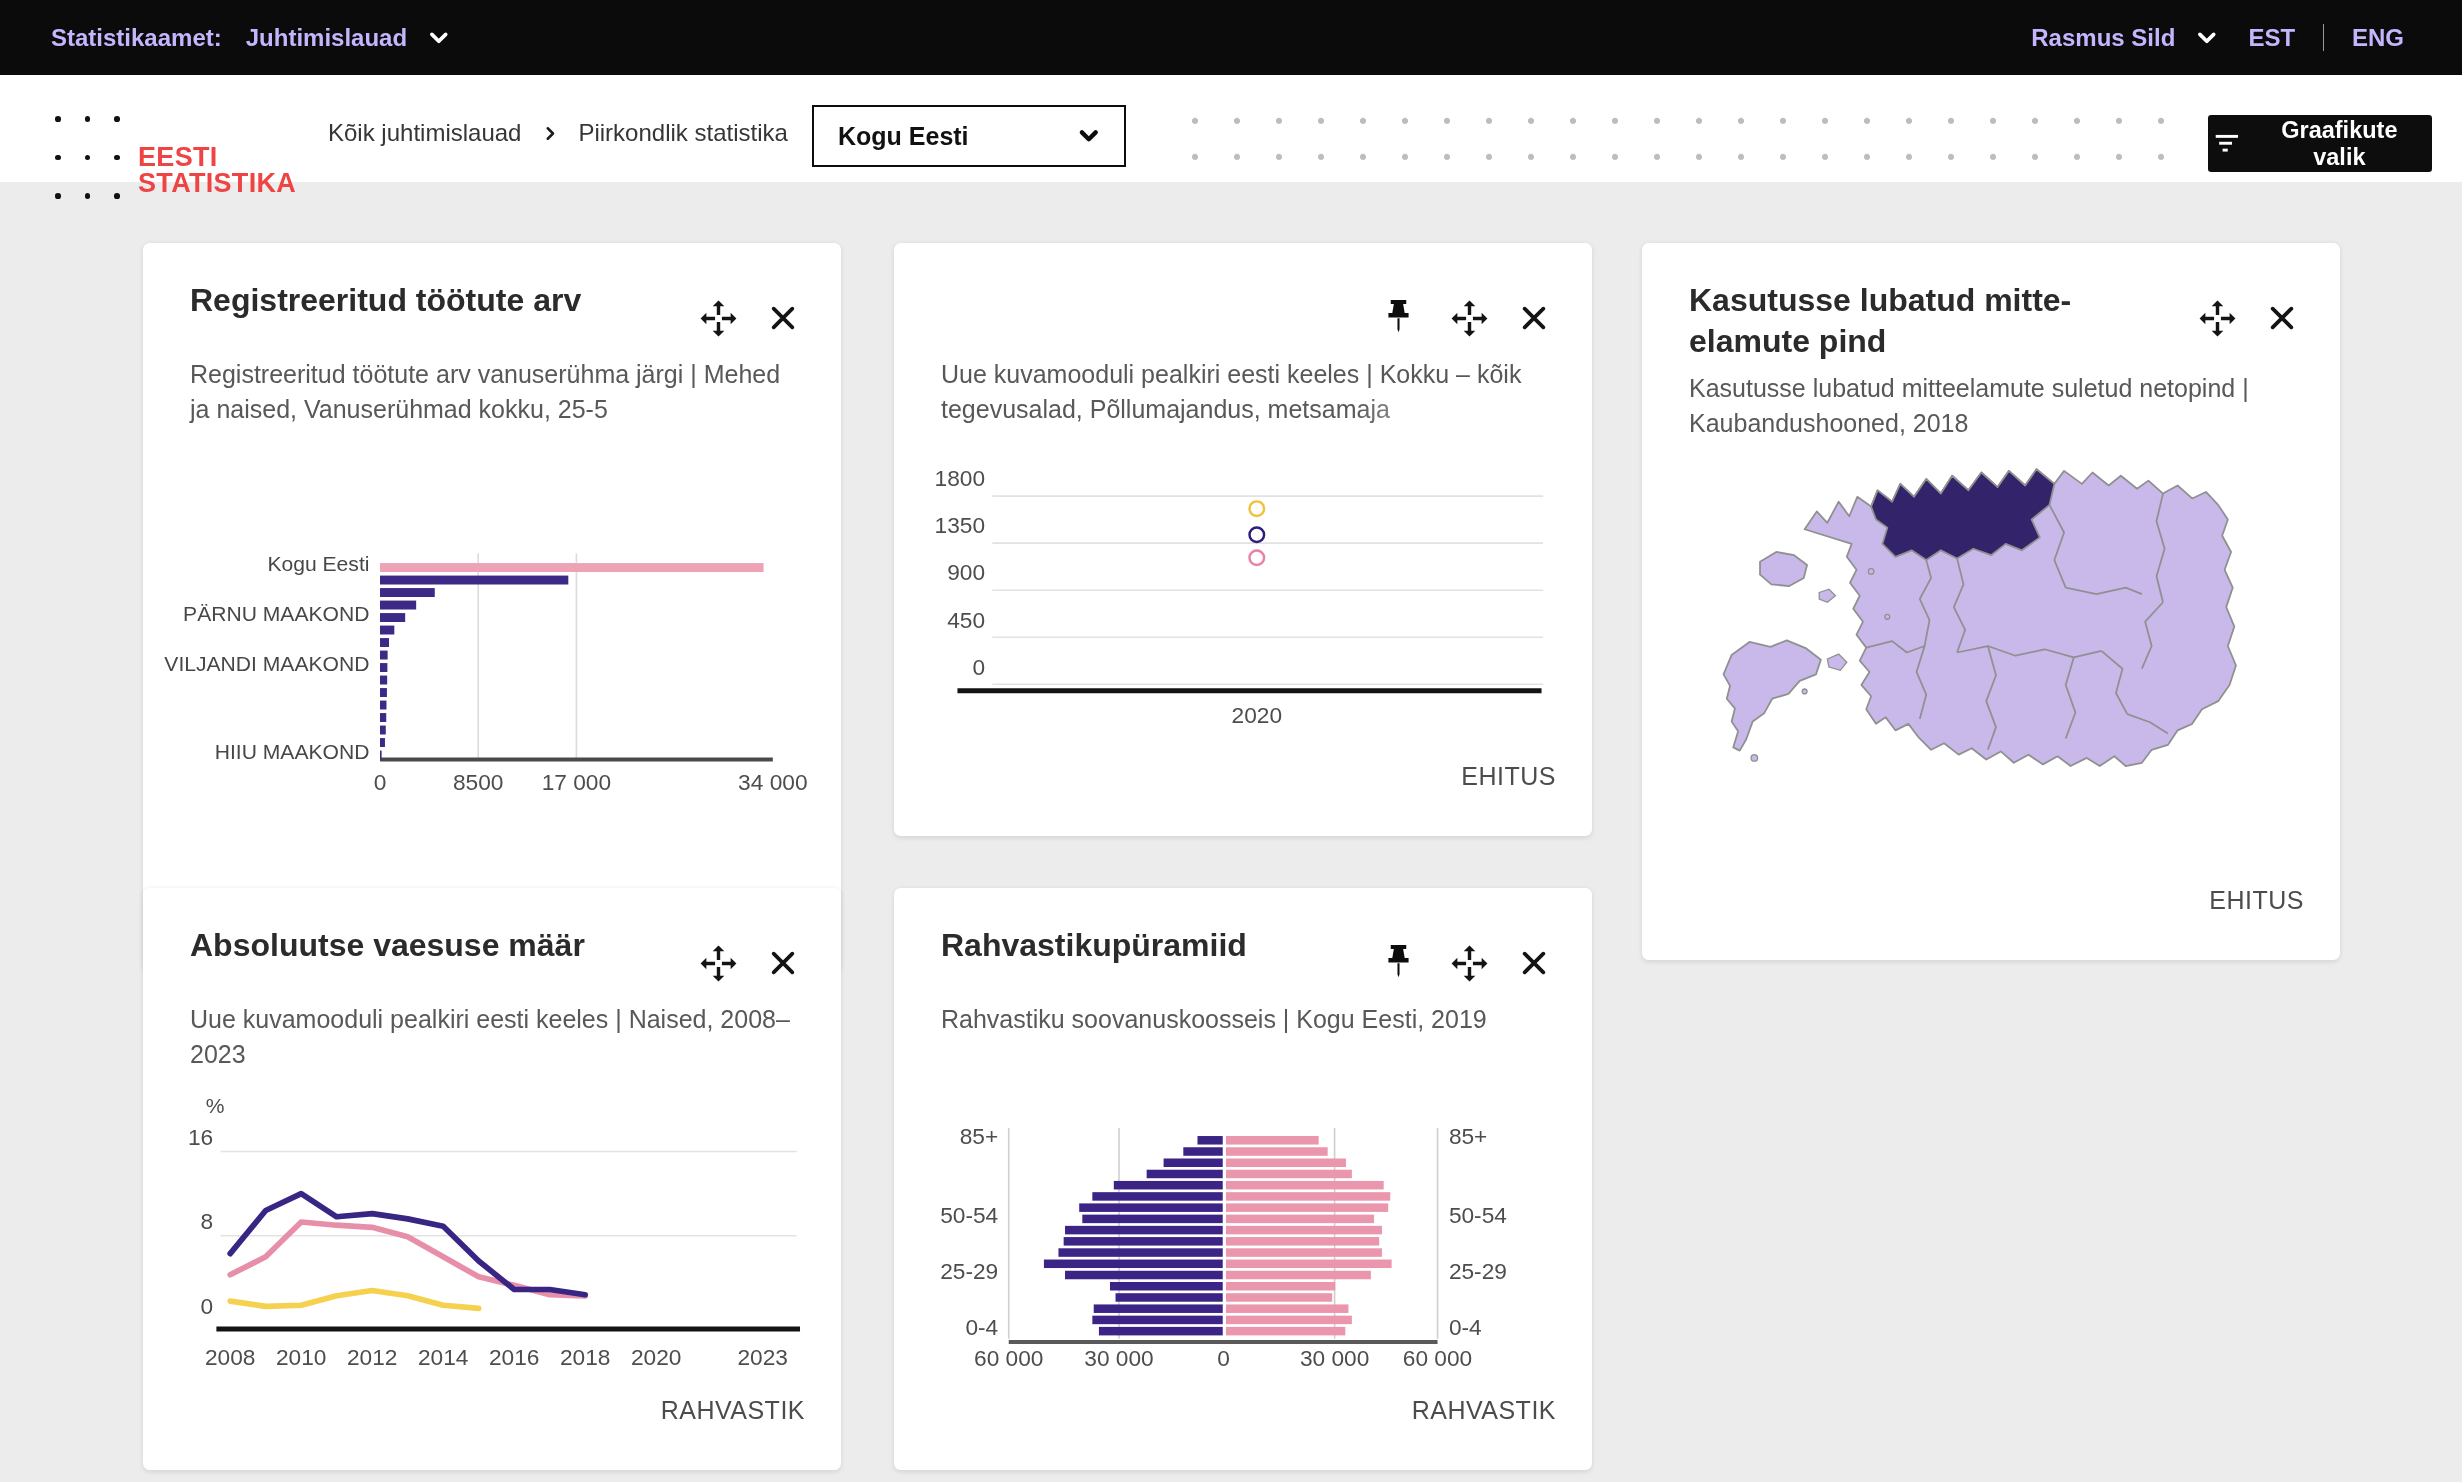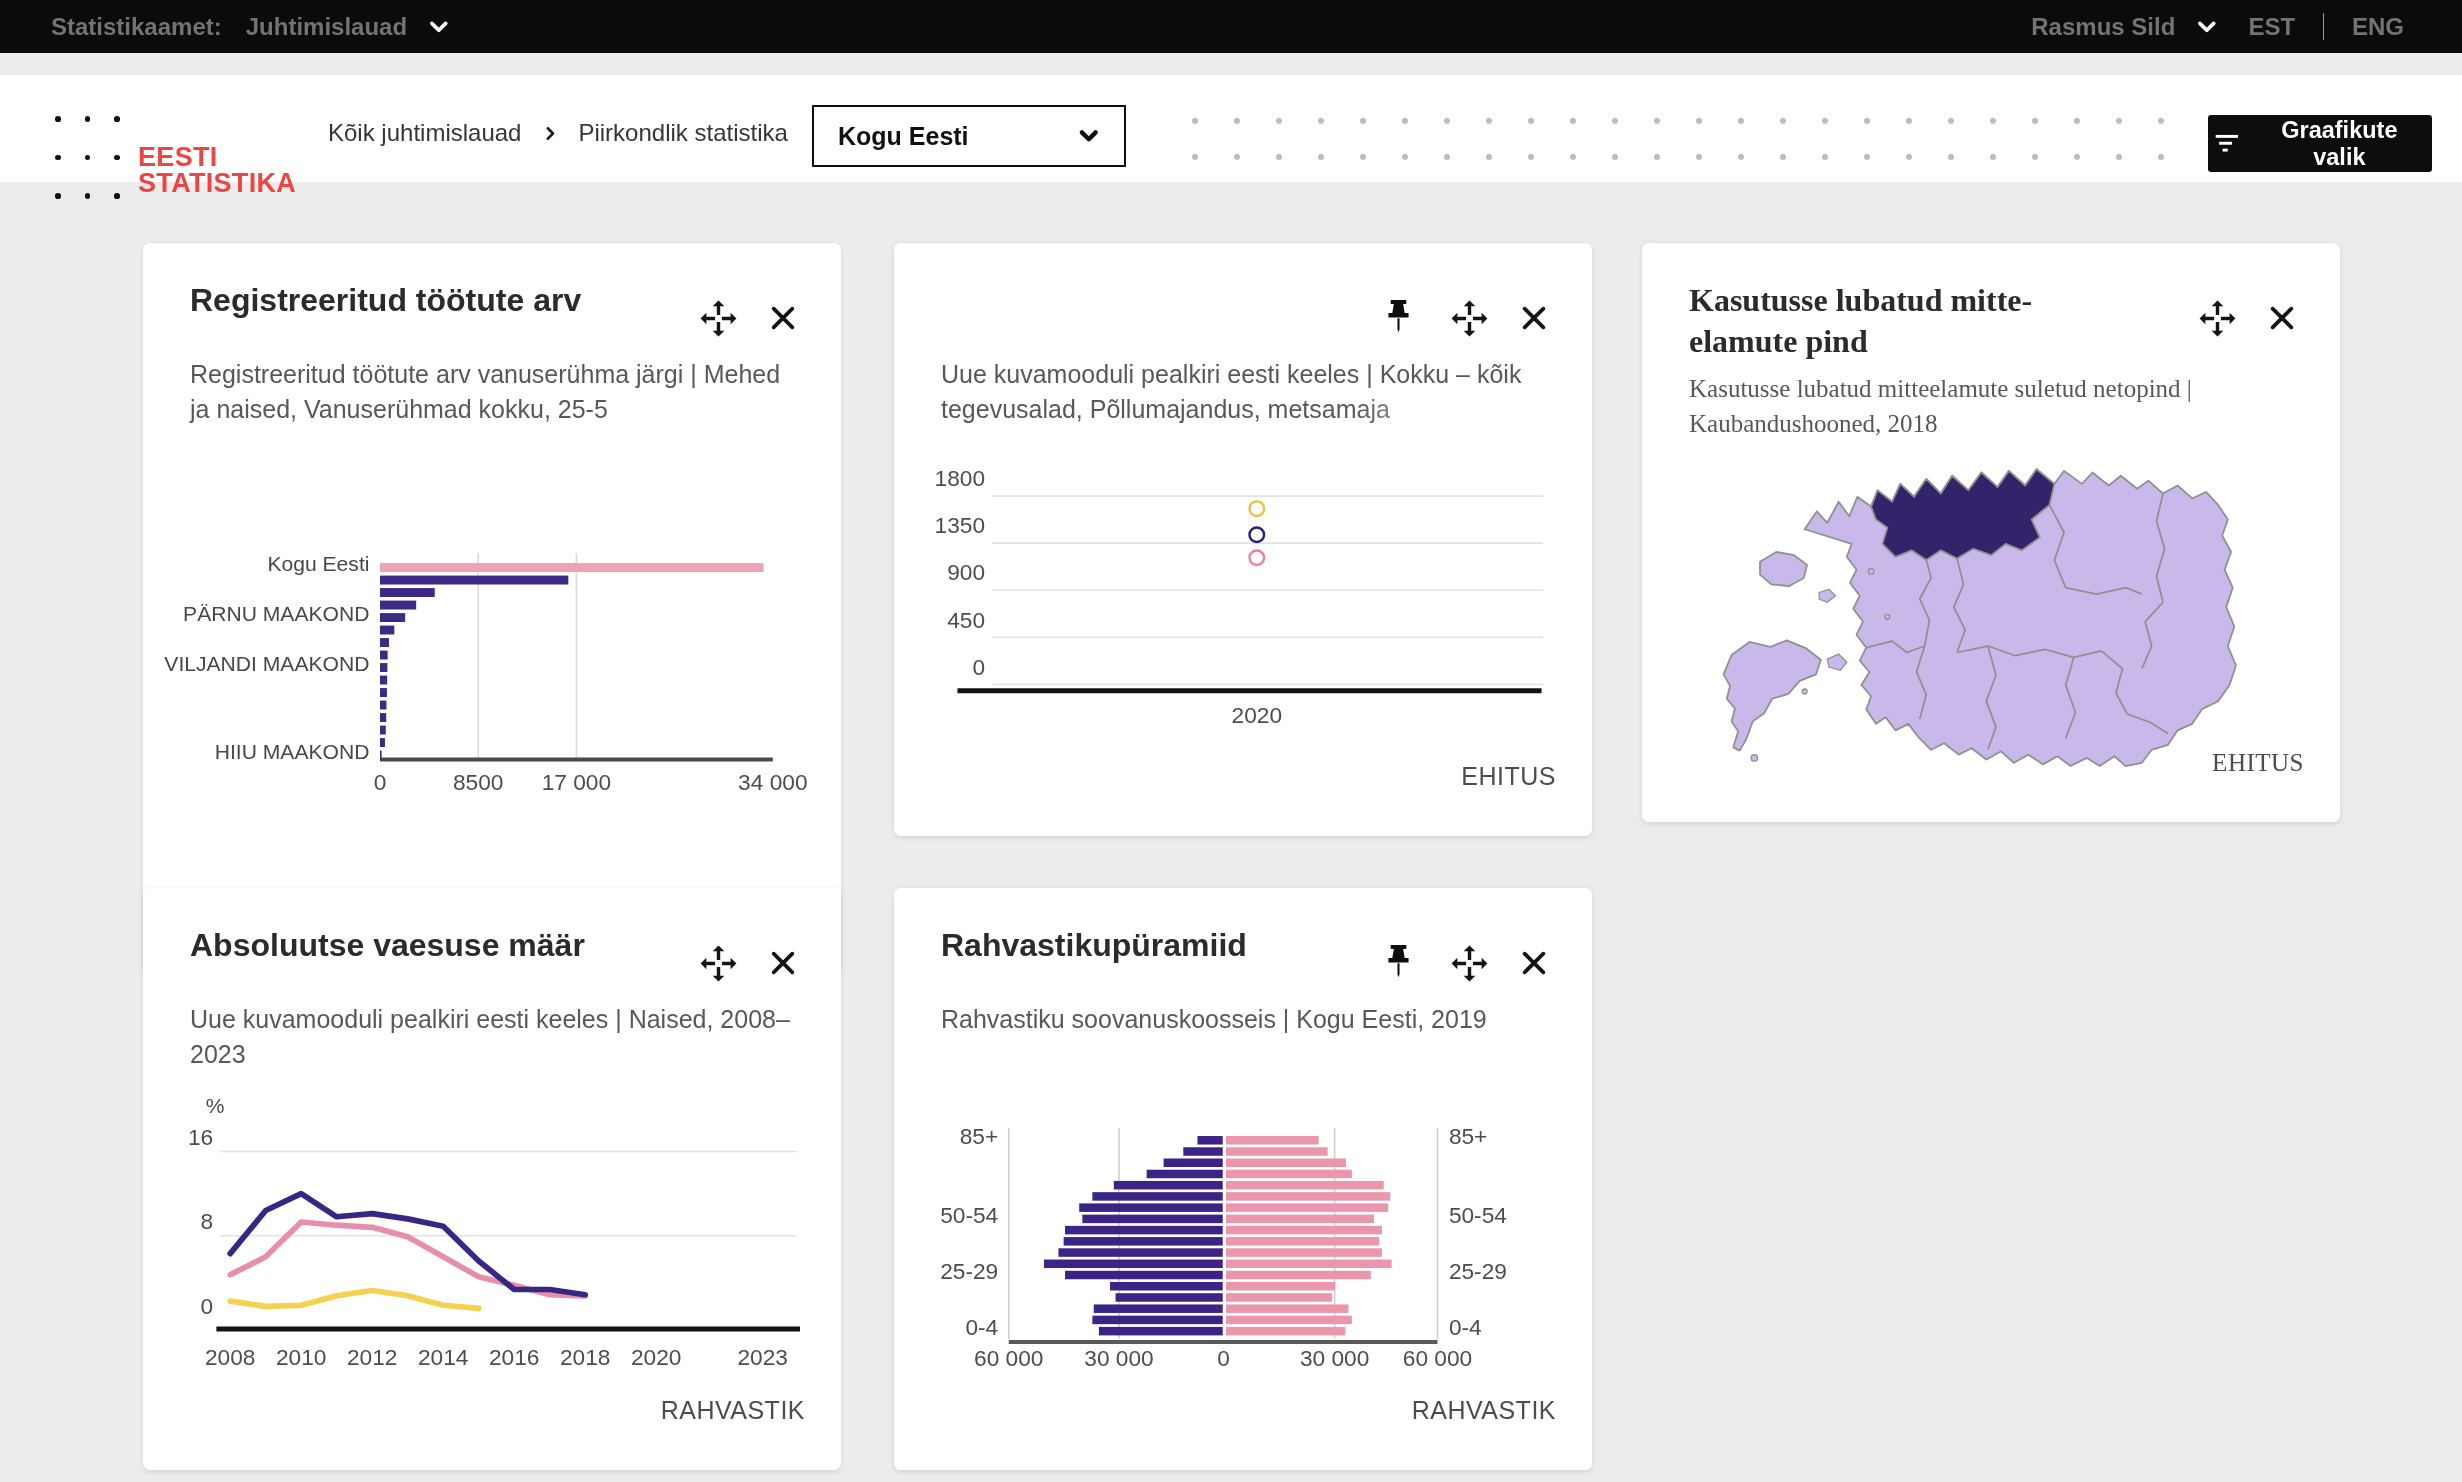--- a/index.html
+++ b/index.html
@@ -1,20 +1,20 @@
 <!DOCTYPE html>
 <html style="--pink-bar: #eda2b6; --purple-bar: #3d2a87; --yellow-point: #efc13d; --navy-point: #2c1e7c; --pink-point: #e884a2; --purple-line: #382584; --pink-line: #e78fa9; --yellow-line: #f5d14f; --male: #3b2486; --female: #ea96ad; --map-light: #c9b9ea; --map-dark: #33236b; --map-border: #909090;font-size:13px"><head>
 <meta charset="utf-8">
 <style>
   html,body{margin:0;padding:0;background:#dcdcdc;}
   body{font-family:"Liberation Sans",sans-serif;-webkit-font-smoothing:antialiased;}
   .screen{position:relative;width:2462px;height:1483px;background:#edecec;overflow:hidden;}
 
   
-  .topbar{position:absolute;left:0;top:0;width:100%;height:53px;background:#0b0b0b;color:#737373;display:flex;align-items:center;box-sizing:border-box;}
+  .topbar{position:absolute;left:0;top:0;width:100%;height:75px;background:#0b0b0b;color:#c4b5fd;display:flex;align-items:center;box-sizing:border-box;}
   .topbar-left{margin-left:51px;display:flex;align-items:center;gap:24px;font-size:24px;font-weight:bold;}
   .topbar-right{margin-left:auto;margin-right:58px;display:flex;align-items:center;gap:27.6px;font-size:24px;font-weight:bold;}
   .chev{width:27.6px;height:27.6px;stroke:#fff;stroke-width:3.2;fill:none;stroke-linecap:round;stroke-linejoin:round;}
   .lang-divider{width:1.6px;height:27.6px;background:#9a9a9a;}
   .lang-secondary{color:#c9c9c9;}
   .topbar button{background:none;border:none;color:inherit;font:inherit;display:flex;align-items:center;gap:18px;cursor:pointer;padding:0;}
 
   
   .subheader{position:absolute;left:0;top:75px;width:100%;height:107px;background:#ffffff;}
   .logo{position:absolute;left:55px;top:41px;display:flex;cursor:pointer;}
@@ -27,21 +27,21 @@
   .region-select{position:absolute;left:812px;top:30px;width:314px;height:62px;border:2.4px solid #0d0d0d;background:#fff;display:flex;align-items:center;justify-content:space-between;padding:0 21px 0 24px;font-size:25px;font-weight:bold;box-sizing:border-box;color:#111;cursor:pointer;}
   .region-select .chev{stroke:#0d0d0d;}
   .dots-band{position:absolute;left:1166px;top:23px;width:1024px;height:84px;background-image:radial-gradient(circle,#bdbdbd 2.8px,transparent 3.2px);background-size:42px 36px;background-position:8px 4.9px;}
   .charts-btn{position:absolute;left:2208px;top:40px;width:224px;height:57px;background:#0d0d0d;color:#fff;border:none;border-radius:3.2px;display:flex;align-items:center;justify-content:center;gap:13px;font-size:23.5px;font-weight:bold;font-family:inherit;cursor:pointer;}
   .filter-icon rect{fill:#fff;}
 
   
   .card{position:absolute;background:#fff;border-radius:6.5px;box-shadow:0 1.6px 4.9px rgba(0,0,0,.10);}
   .c0{left:143px;top:243px;width:698px;height:727px;}
   .c1{left:894px;top:243px;width:698px;height:593px;}
-  .c2{left:1642px;top:243px;width:698px;height:579px;font-family:Liberation Serif, serif;}
+  .c2{left:1642px;top:243px;width:698px;height:717px;}
   .c3{left:143px;top:888px;width:698px;height:582px;}
   .c4{left:894px;top:888px;width:698px;height:582px;}
 
   .title{position:absolute;left:47px;top:37px;margin:0;font-size:32px;line-height:41px;font-weight:bold;color:#2b2b2b;width:430px;}
   .icons{position:absolute;top:41px;right:42px;display:flex;align-items:center;height:68px;}
   .icons button{background:none;border:none;padding:0;cursor:pointer;display:flex;align-items:center;justify-content:center;}
   .pin{width:63px;height:68px;border-radius:11.4px;background:#0d0d0d;margin-right:19.5px;}
   .pin svg{width:34px;height:45px;fill:#fff;}
   .pin.plain{background:transparent;}
   .pin.plain svg{fill:#0d0d0d;width:31px;height:42px;}

